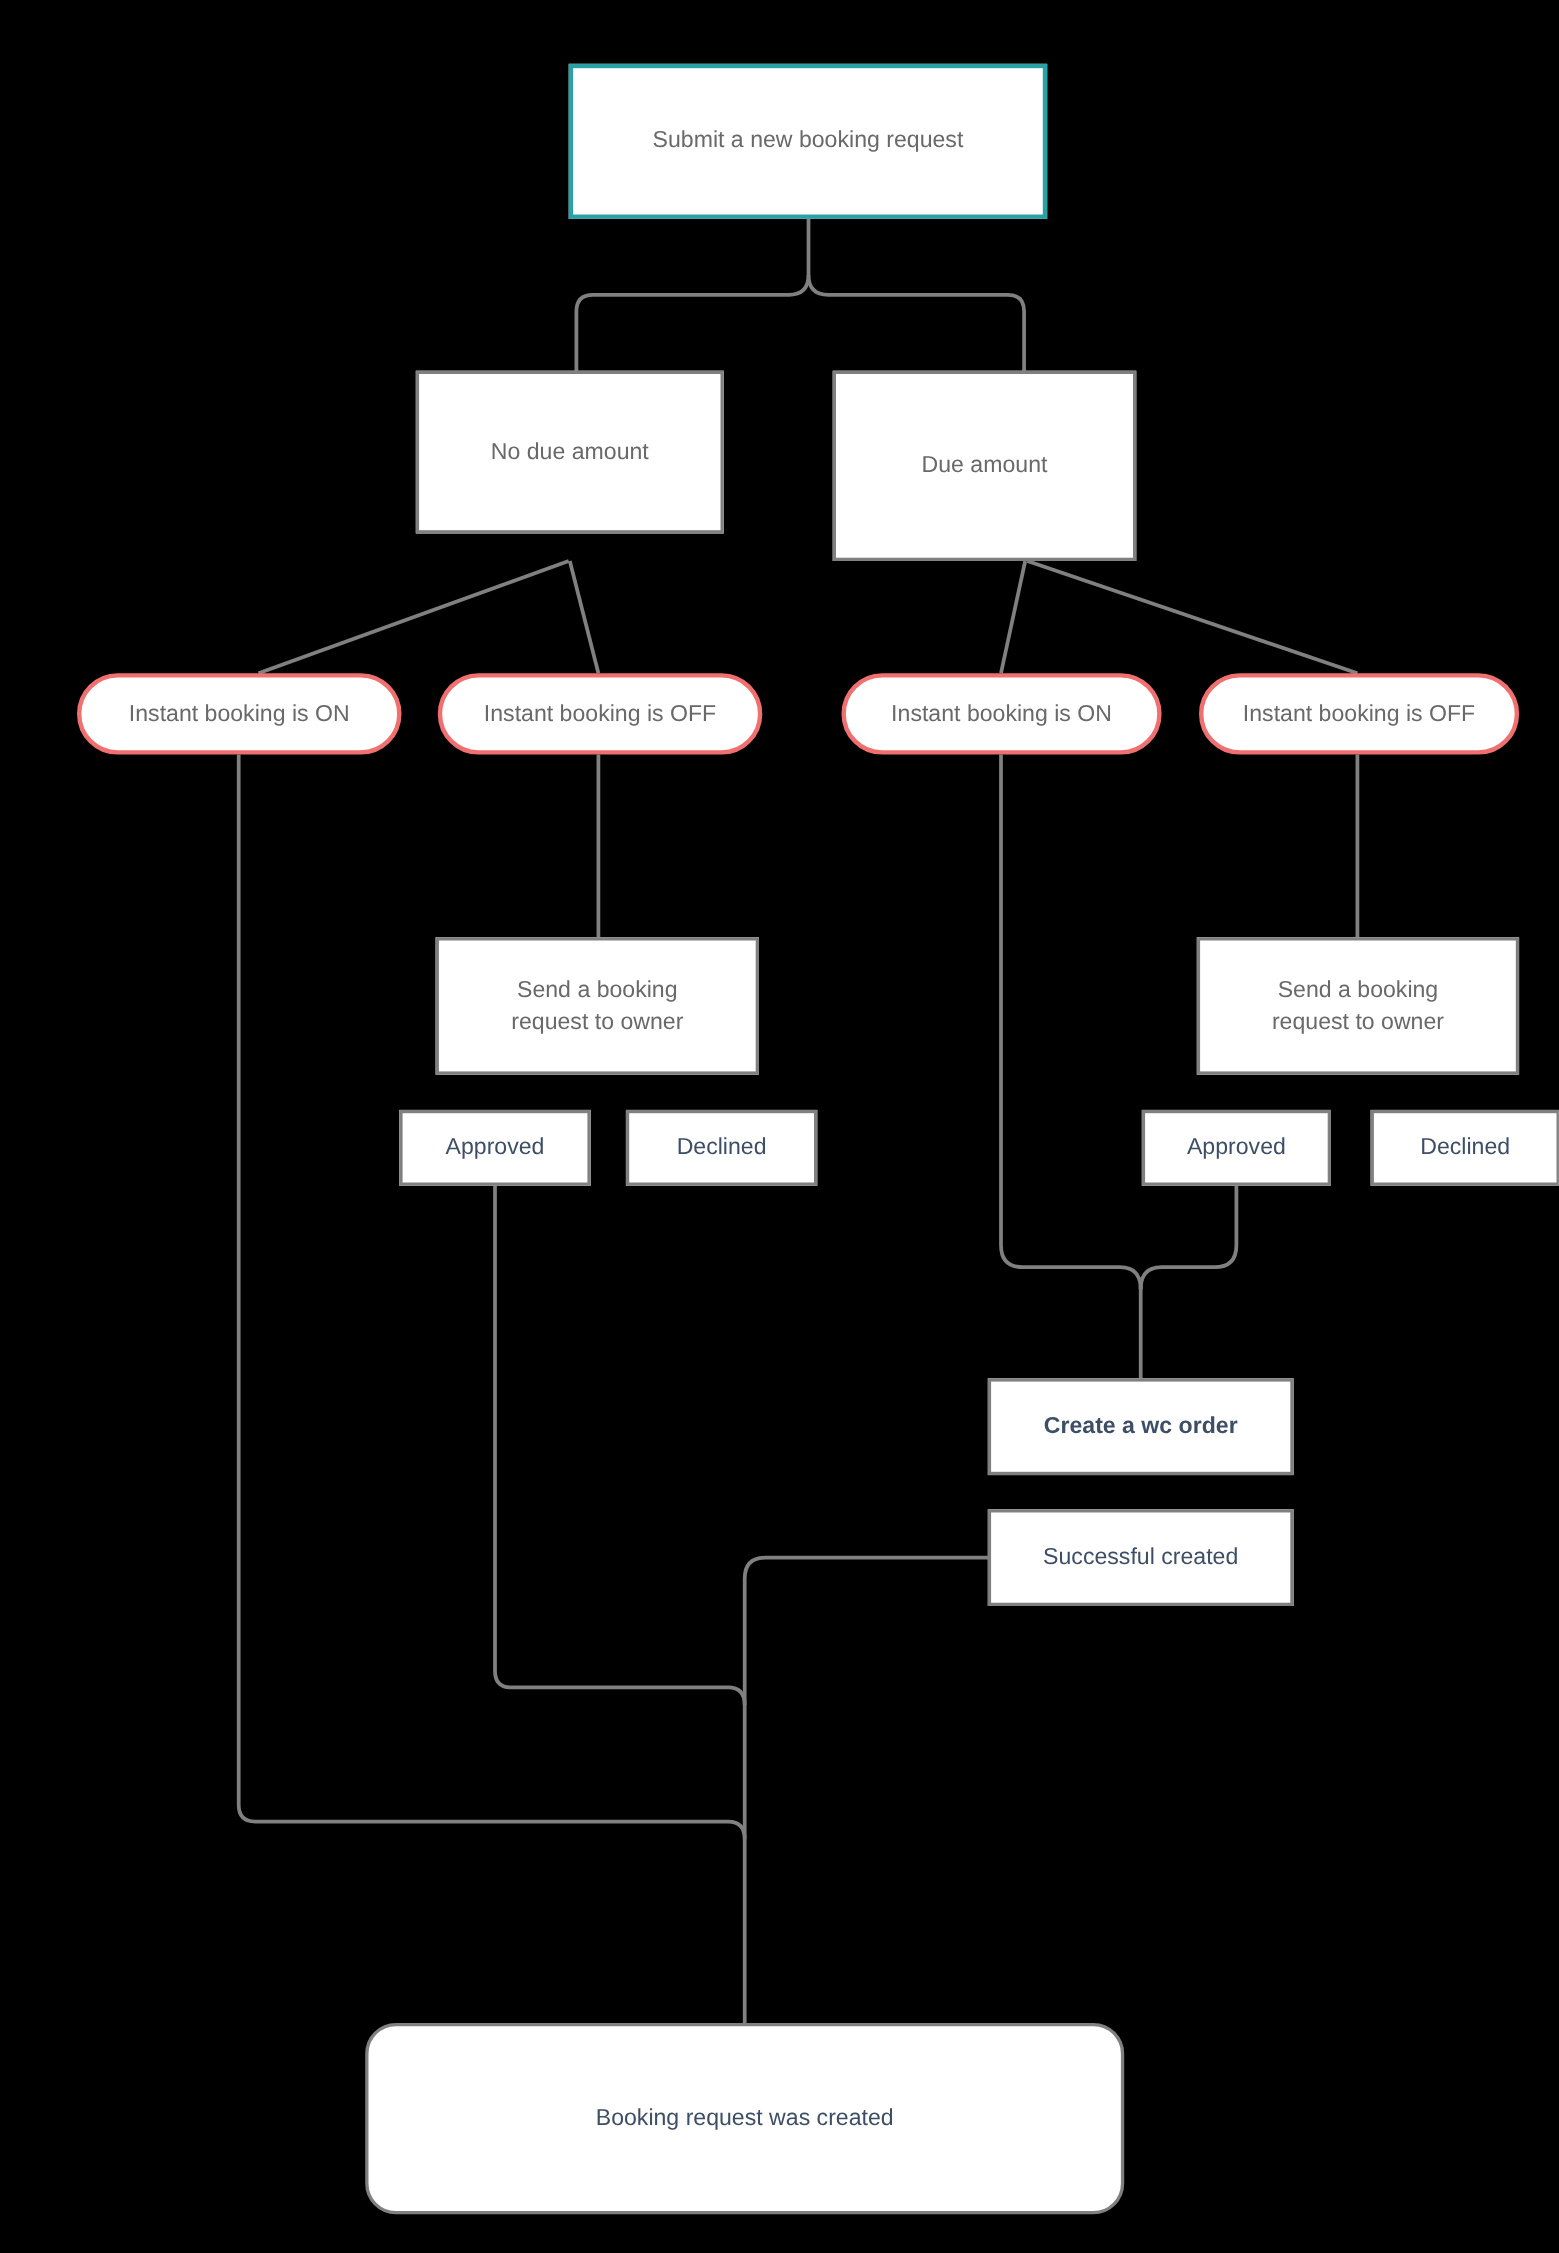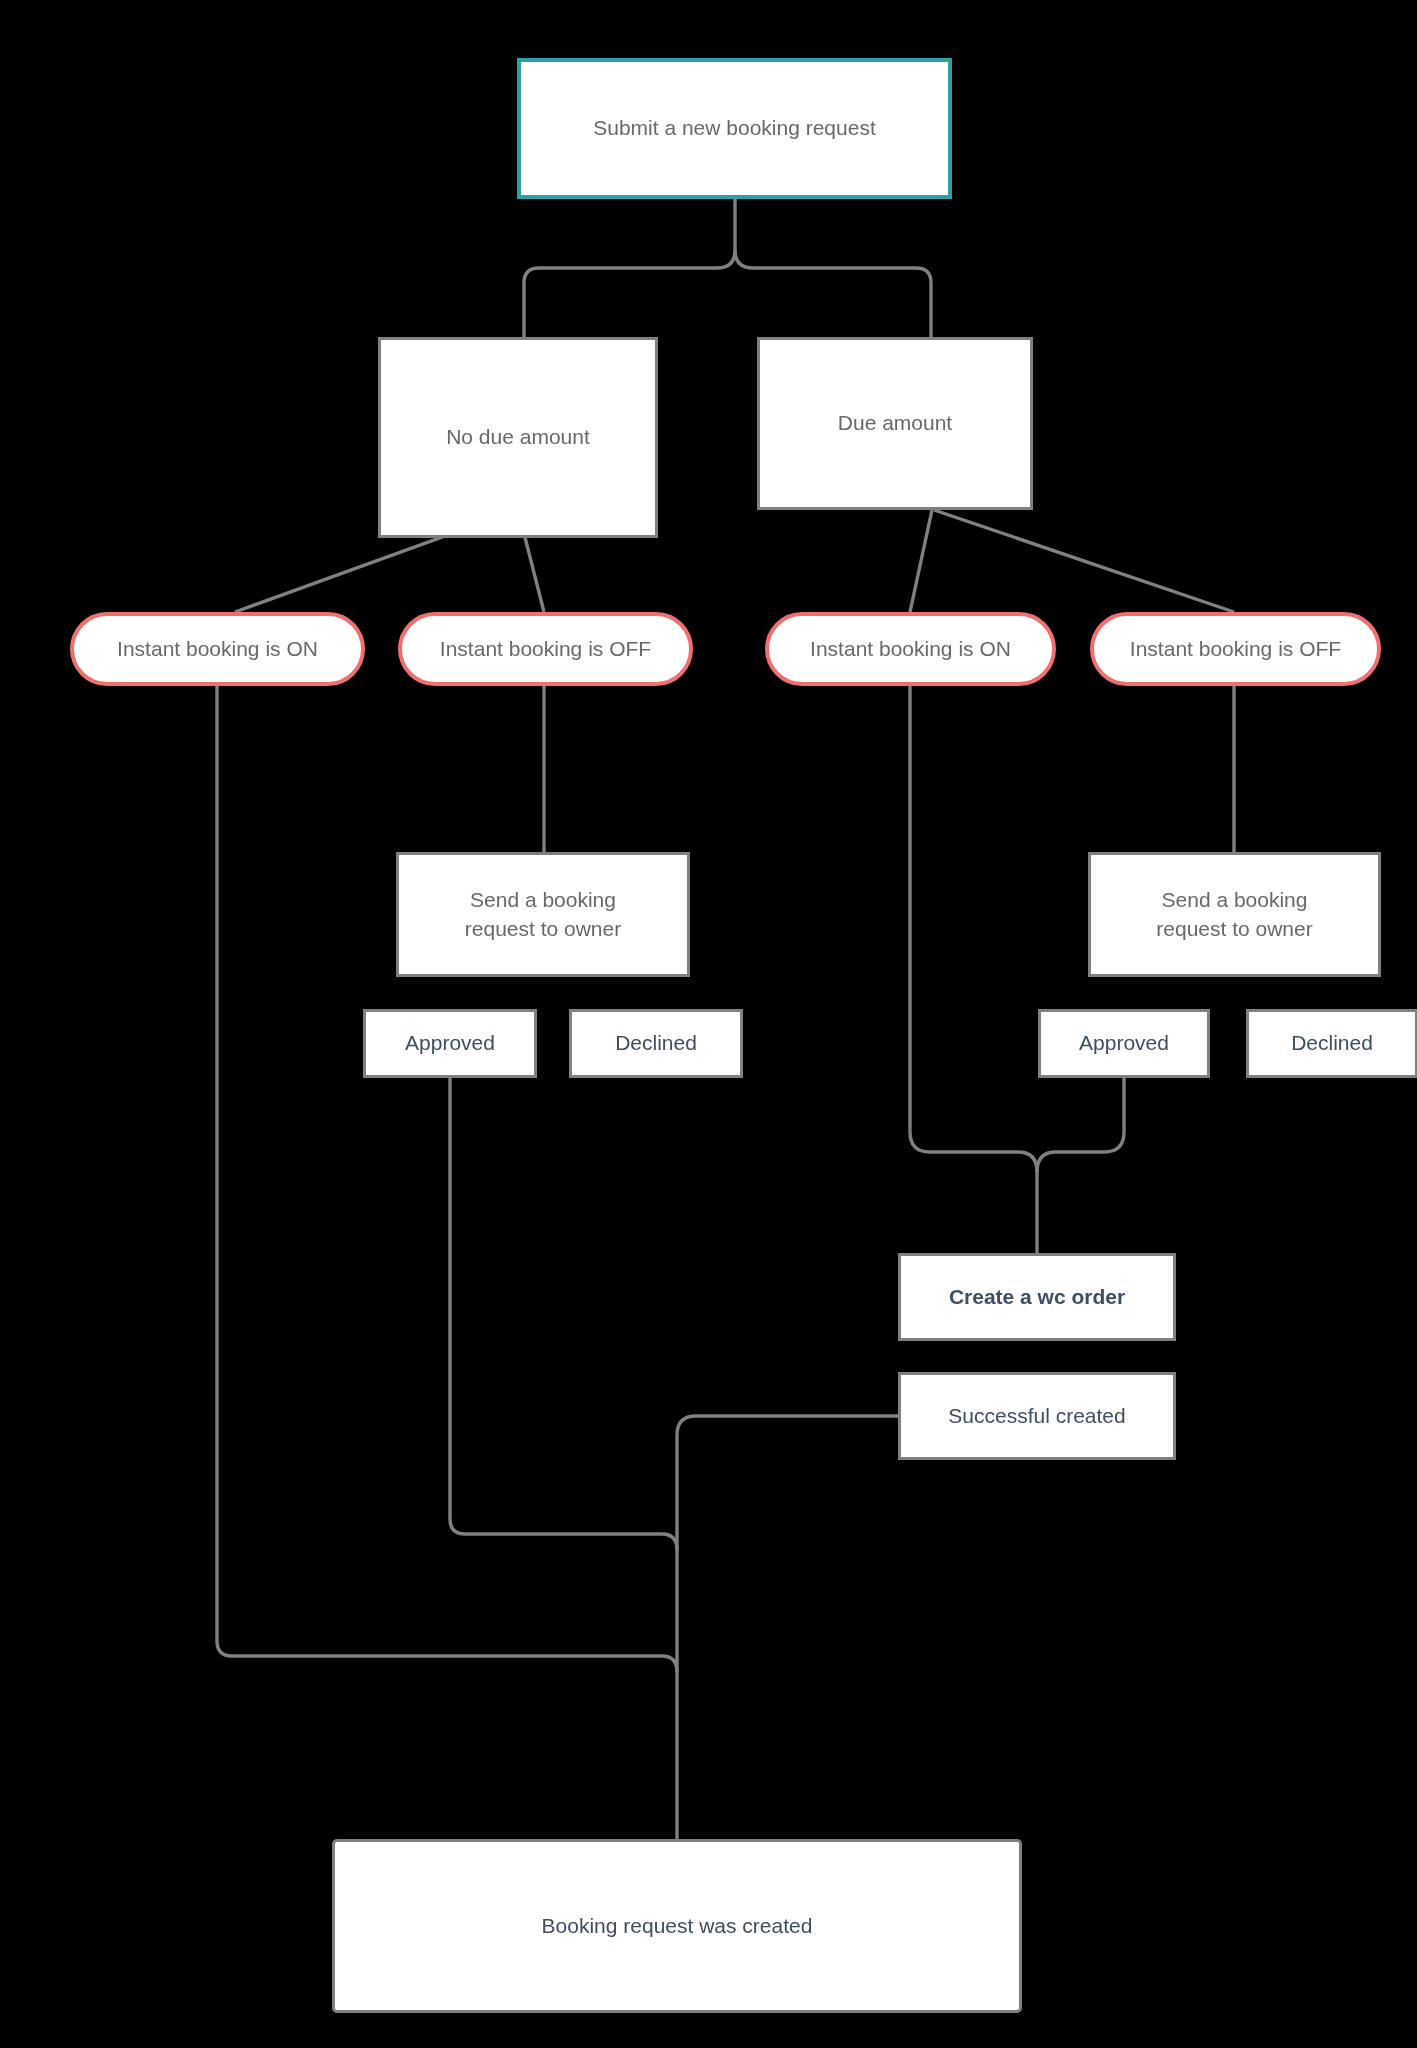--- a/index.html
+++ b/index.html
@@ -27,21 +27,21 @@
     position:absolute;z-index:2;
     background:var(--box-fill);
     border:3px solid var(--box-border);
     display:flex;align-items:center;justify-content:center;
     text-align:center;box-sizing:border-box;
   }
   .node .lbl{font-size:21px;line-height:1.35;color:var(--text-gray);}
   .node .lbl.navy{color:var(--text-navy);}
   .node.start{border:4px solid var(--start-border);}
   .node.pill{border:4px solid var(--pill-border);border-radius:40px;justify-content:center;}
-  .node.endcap{border-radius:5px;}
+  .node.endcap{border-radius:28px;}
   .node .lbl.narrow{max-width:185px;}
 </style>
 </head>
 <body>
 
 <div class="canvas">
 
   <svg class="wires" width="1417" height="2048" viewBox="0 0 1417 2048">
     <path d="M 700 199 L 700 250"></path>
     <path d="M 700 250 Q 700 268 682 268 L 504 268 Q 489 268 489 283 L 489 337"></path>
@@ -57,21 +57,21 @@
     <path d="M 1002 1168 L 1002 1253"></path>
     <path d="M 415 1078 L 415 1519 Q 415 1534 430 1534 L 627 1534 Q 642 1534 642 1550"></path>
     <path d="M 182 686 L 182 1641 Q 182 1656 197 1656 L 627 1656 Q 642 1656 642 1672"></path>
     <path d="M 863 1416 L 661 1416 Q 642 1416 642 1435 L 642 1839"></path>
   </svg>
 
   <div class="node start" style="left:482px;top:58px;width:435px;height:141px;">
     <span class="lbl">Submit a new booking request</span>
   </div>
 
-  <div class="node" style="left:343px;top:337px;width:280px;height:201px;">
+  <div class="node" style="left:343px;top:337px;width:280px;height:148px;">
     <span class="lbl">No due amount</span>
   </div>
 
   <div class="node" style="left:722px;top:337px;width:276px;height:173px;">
     <span class="lbl">Due amount</span>
   </div>
 
   <div class="node pill" style="left:35px;top:612px;width:295px;height:74px;">
     <span class="lbl">Instant booking is ON</span>
   </div>

